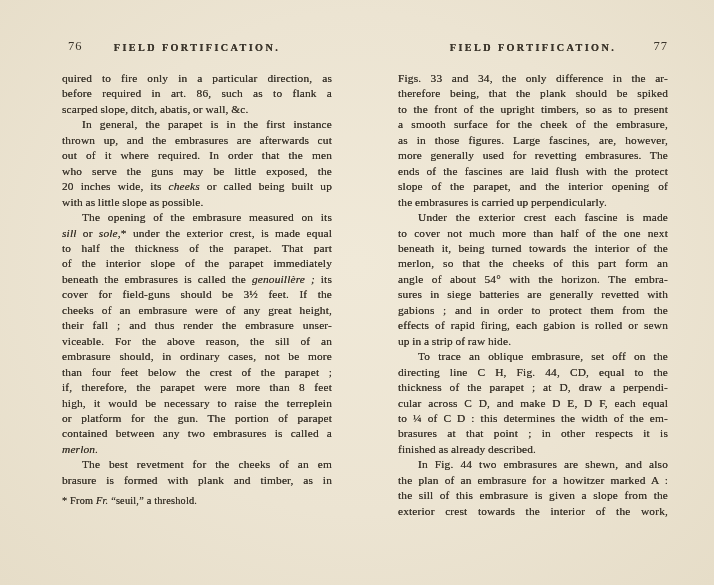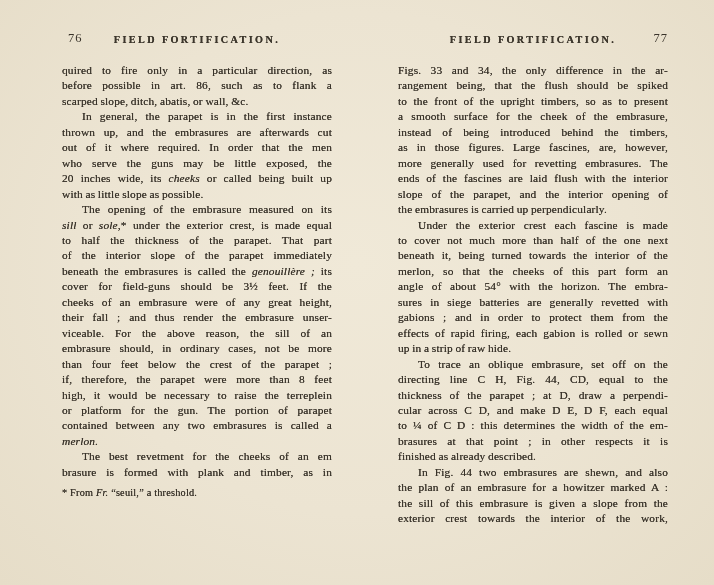--- a/index.html
+++ b/index.html
@@ -4,32 +4,31 @@
 <style>
   * { margin: 0; padding: 0; box-sizing: border-box; }
   html, body { width: 714px; height: 585px; }
   body {
     position: relative;
     overflow: hidden;
     background: radial-gradient(ellipse at 50% 45%, #f0e9d8 0%, #ece4d2 55%, #e6ddc8 100%);
     font-family: "Liberation Serif", "DejaVu Serif", serif;
     color: #39332a;
   }
-  .page { position: absolute; top: 27px; width: 270px; }
+  .page { position: absolute; top: 42px; width: 270px; }
   .page.left  { left: 62px; }
   .page.right { left: 398px; }
   .page-header { position: relative; height: 16px; margin-bottom: 13px; }
   .running-title {
     text-align: center;
     font-size: 10.2px;
     font-weight: bold;
     letter-spacing: 2.4px;
     color: #3c362c;
     text-shadow: 0 0 0.3px #3c362c;
-    margin-top: 7px;
   }
   .pagenum { position: absolute; top: -3px; font-size: 12.5px; letter-spacing: 1px; color: #39332a; }
   .page.left  .pagenum { left: 6px; }
   .page.right .pagenum { right: 0; }
   .line {
     font-size: 11.4px;
     line-height: 15.45px;
     text-align: justify;
     text-align-last: justify;
     word-spacing: -0.4px;
@@ -50,21 +49,21 @@
 <body>
 
 <div class="page left">
   <div class="page-header">
     <span class="pagenum">76</span>
     <div class="running-title">FIELD FORTIFICATION.</div>
   </div>
   <div class="body-text">
       <div>
         <div class="line"><span>quired to fire only in a particular direction, as</span></div>
-        <div class="line"><span>before possible in art. 86, such as to flank a</span></div>
+        <div class="line"><span>before required in art. 86, such as to flank a</span></div>
         <div class="line para-end"><span>scarped slope, ditch, abatis, or wall, &amp;c.</span></div>
       </div>
       <div>
         <div class="line indent"><span>In general, the parapet is in the first instance</span></div>
         <div class="line"><span>thrown up, and the embrasures are afterwards cut</span></div>
         <div class="line"><span>out of it where required. In order that the men</span></div>
         <div class="line"><span>who serve the guns may be little exposed, the</span></div>
         <div class="line"><span>20 inches wide, its </span><i>cheeks</i><span> or called being built up</span></div>
         <div class="line para-end"><span>with as little slope as possible.</span></div>
       </div>
@@ -95,27 +94,26 @@
 </div>
 
 <div class="page right">
   <div class="page-header">
     <div class="running-title">FIELD FORTIFICATION.</div>
     <span class="pagenum">77</span>
   </div>
   <div class="body-text">
       <div>
         <div class="line"><span>Figs. 33 and 34, the only difference in the ar-</span></div>
-        <div class="line"><span>rangement being, that the flush should be spiked</span></div>
+        <div class="line"><span>therefore being, that the plank should be spiked</span></div>
         <div class="line"><span>to the front of the upright timbers, so as to present</span></div>
         <div class="line"><span>a smooth surface for the cheek of the embrasure,</span></div>
-        <div class="line"><span>instead of being introduced behind the timbers,</span></div>
         <div class="line"><span>as in those figures. Large fascines, are, however,</span></div>
         <div class="line"><span>more generally used for revetting embrasures. The</span></div>
-        <div class="line"><span>ends of the fascines are laid flush with the interior</span></div>
+        <div class="line"><span>ends of the fascines are laid flush with the protect</span></div>
         <div class="line"><span>slope of the parapet, and the interior opening of</span></div>
         <div class="line para-end"><span>the embrasures is carried up perpendicularly.</span></div>
       </div>
       <div>
         <div class="line indent"><span>Under the exterior crest each fascine is made</span></div>
         <div class="line"><span>to cover not much more than half of the one next</span></div>
         <div class="line"><span>beneath it, being turned towards the interior of the</span></div>
         <div class="line"><span>merlon, so that the cheeks of this part form an</span></div>
         <div class="line"><span>angle of about 54° with the horizon. The embra-</span></div>
         <div class="line"><span>sures in siege batteries are generally revetted with</span></div>

